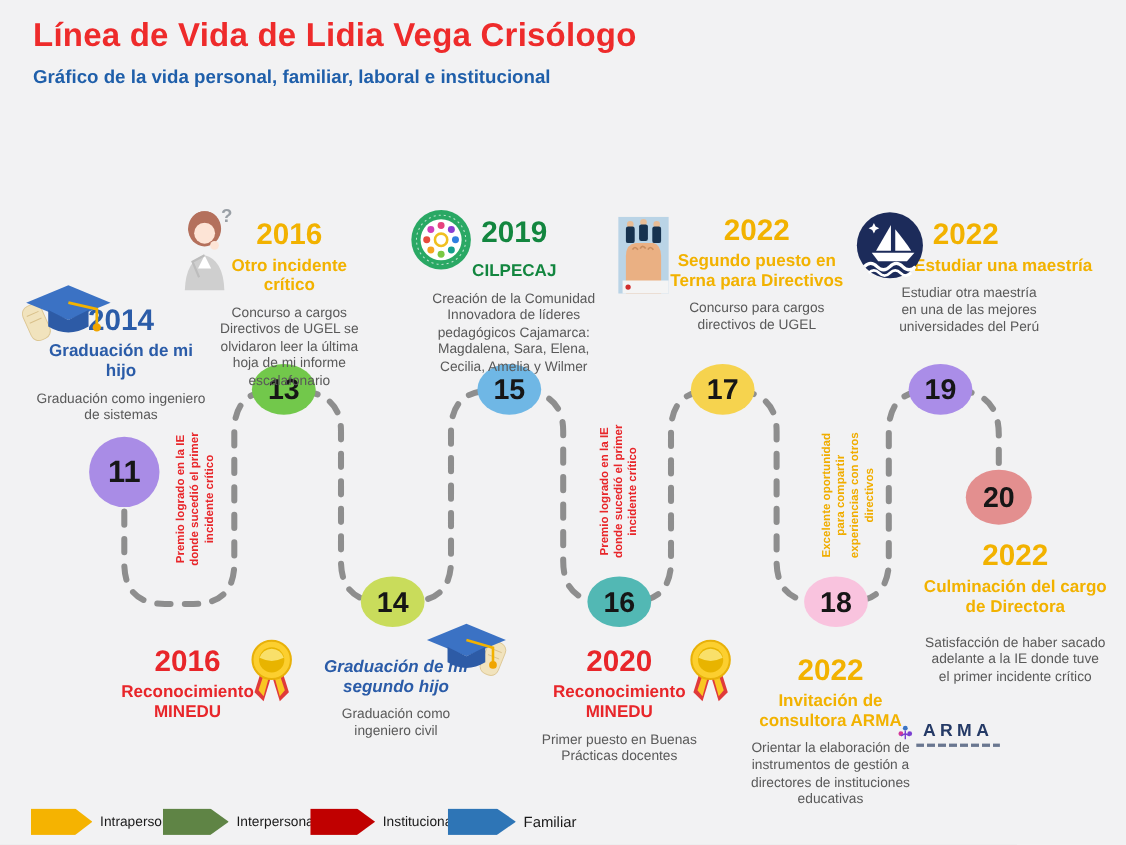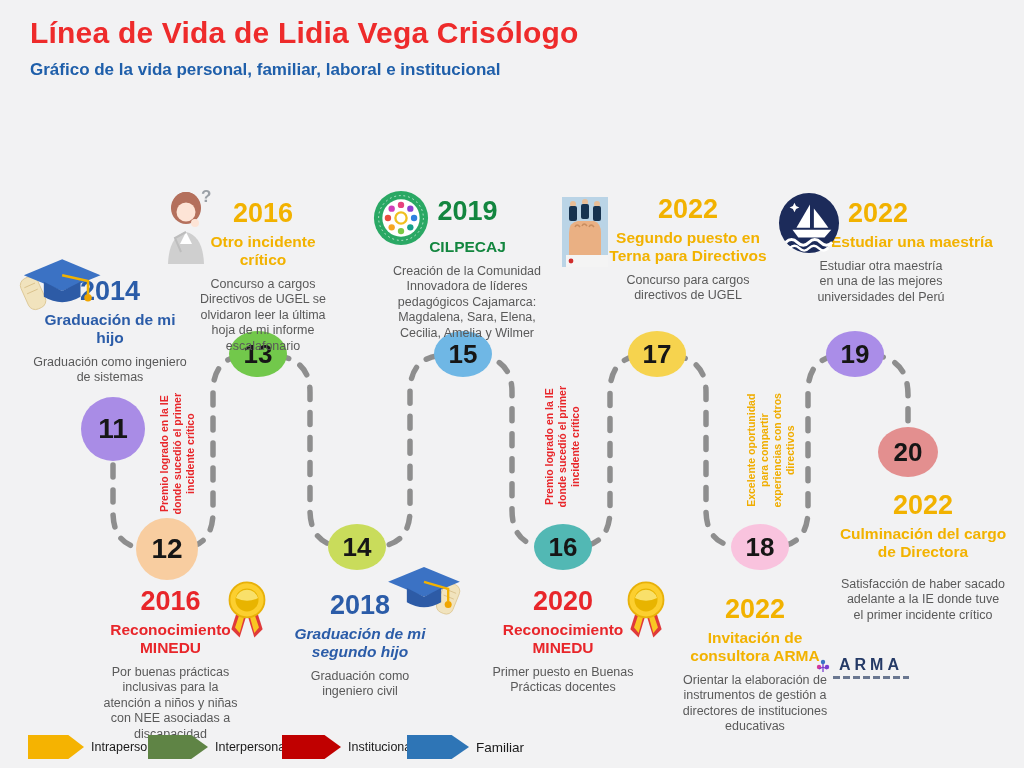--- a/index.html
+++ b/index.html
@@ -87,21 +87,20 @@
 
   <svg class="path-svg" viewBox="0 0 1024 768">
     <path d="M113 440 V512 Q113 549 150 549 H176 Q213 549 213 512 V392 Q213 355 250 355 H272
          Q310 358 310 392 V510 Q310 547 347 547 H372 Q410 547 410 510 V392 Q410 355 447 355 H476
          Q512 358 512 392 V510 Q512 547 549 547 H574 Q610 547 610 510 V392 Q610 355 647 355 H670
          Q706 358 706 392 V510 Q706 547 743 547 H772 Q808 547 808 510 V392 Q808 355 845 355 H872
          Q908 358 908 395 V450" fill="none" stroke-width="5.5" stroke-dasharray="12 13" stroke-linecap="round" stroke="#8e8e8e"></path>
   </svg>
 
   <div class="node n11" style="background: rgb(169, 140, 230);">11</div>
-  <div class="node n12" style="background: rgb(248, 205, 160);">12</div>
   <div class="node n13" style="background: rgb(114, 200, 75);">13</div>
   <div class="node n14" style="background: rgb(201, 220, 91);">14</div>
   <div class="node n15" style="background: rgb(111, 183, 229);">15</div>
   <div class="node n16" style="background: rgb(82, 184, 180);">16</div>
   <div class="node n17" style="background: rgb(246, 211, 78);">17</div>
   <div class="node n18" style="background: rgb(249, 195, 222);">18</div>
   <div class="node n19" style="background: rgb(170, 141, 232);">19</div>
   <div class="node n20" style="background: rgb(227, 143, 143); text-align: center;">20</div>
 
   <div class="vlabel v1" style="color: rgb(232, 38, 42);">Premio logrado en la IE donde sucedió el primer incidente crítico</div>
@@ -216,38 +215,36 @@
           <polygon points="17,36 22,39 17,57 12,51" fill="#f9c623"></polygon>
         <polygon points="36,34 26,39 33,62 42,53" fill="#e03a3a"></polygon>
           <polygon points="33,36 28,39 33,57 38,51" fill="#f9c623"></polygon>
         <circle cx="25" cy="21" r="19" fill="#fccf2f" stroke="#e8b109" stroke-width="2"></circle>
         <circle cx="25" cy="21" r="12.5" fill="#e8b400"></circle>
         <path d="M13 19 A12.5 12.5 0 0 1 37 19 Q25 25 13 19 Z" fill="#f9e06a"></path>
       </svg>
     </div>
     <div class="year" style="color: rgb(232, 38, 42);">2016</div>
     <div class="title" style="color: rgb(232, 38, 42);">Reconocimiento MINEDU</div>
-    <div class="desc">Por buenas prácticas inclusivas para la atención a niños y niñas con NEE asociadas a discapacidad</div>
   </div>
 
   <div class="ev ev6">
     <div class="icon">
       <svg viewBox="0 0 100 72" width="78" height="64">
         <g transform="rotate(22 80 44)">
             <rect x="70" y="24" width="22" height="40" rx="9" fill="#f1e3bd" stroke="#dcc693"></rect>
             <line x1="74" y1="34" x2="88" y2="34" stroke="#d8c08a"></line>
             <line x1="74" y1="42" x2="88" y2="42" stroke="#d8c08a"></line>
           </g>
         <polygon points="50,4 96,23 50,42 4,23" fill="#3b72c4"></polygon>
         <path d="M28 31 L28 49 Q50 62 72 49 L72 31 L50 42 Z" fill="#2d5ba6"></path>
         <path d="M50 23 L81 32 L81 48" fill="none" stroke="#f2b200" stroke-width="3"></path>
         <circle cx="81" cy="52" r="4.5" fill="#f0a500"></circle>
       </svg>
     </div>
-    <div class="year" style="color: rgb(43, 92, 168);">2018</div>
     <div class="title" style="color: rgb(43, 92, 168); font-style: italic;">Graduación de mi segundo hijo</div>
     <div class="desc">Graduación como ingeniero civil</div>
   </div>
 
   <div class="ev ev7">
     <div class="icon">
       <svg viewBox="0 0 50 64" width="46" height="60">
         <polygon points="14,34 24,39 17,62 8,53" fill="#e03a3a"></polygon>
           <polygon points="17,36 22,39 17,57 12,51" fill="#f9c623"></polygon>
         <polygon points="36,34 26,39 33,62 42,53" fill="#e03a3a"></polygon>

